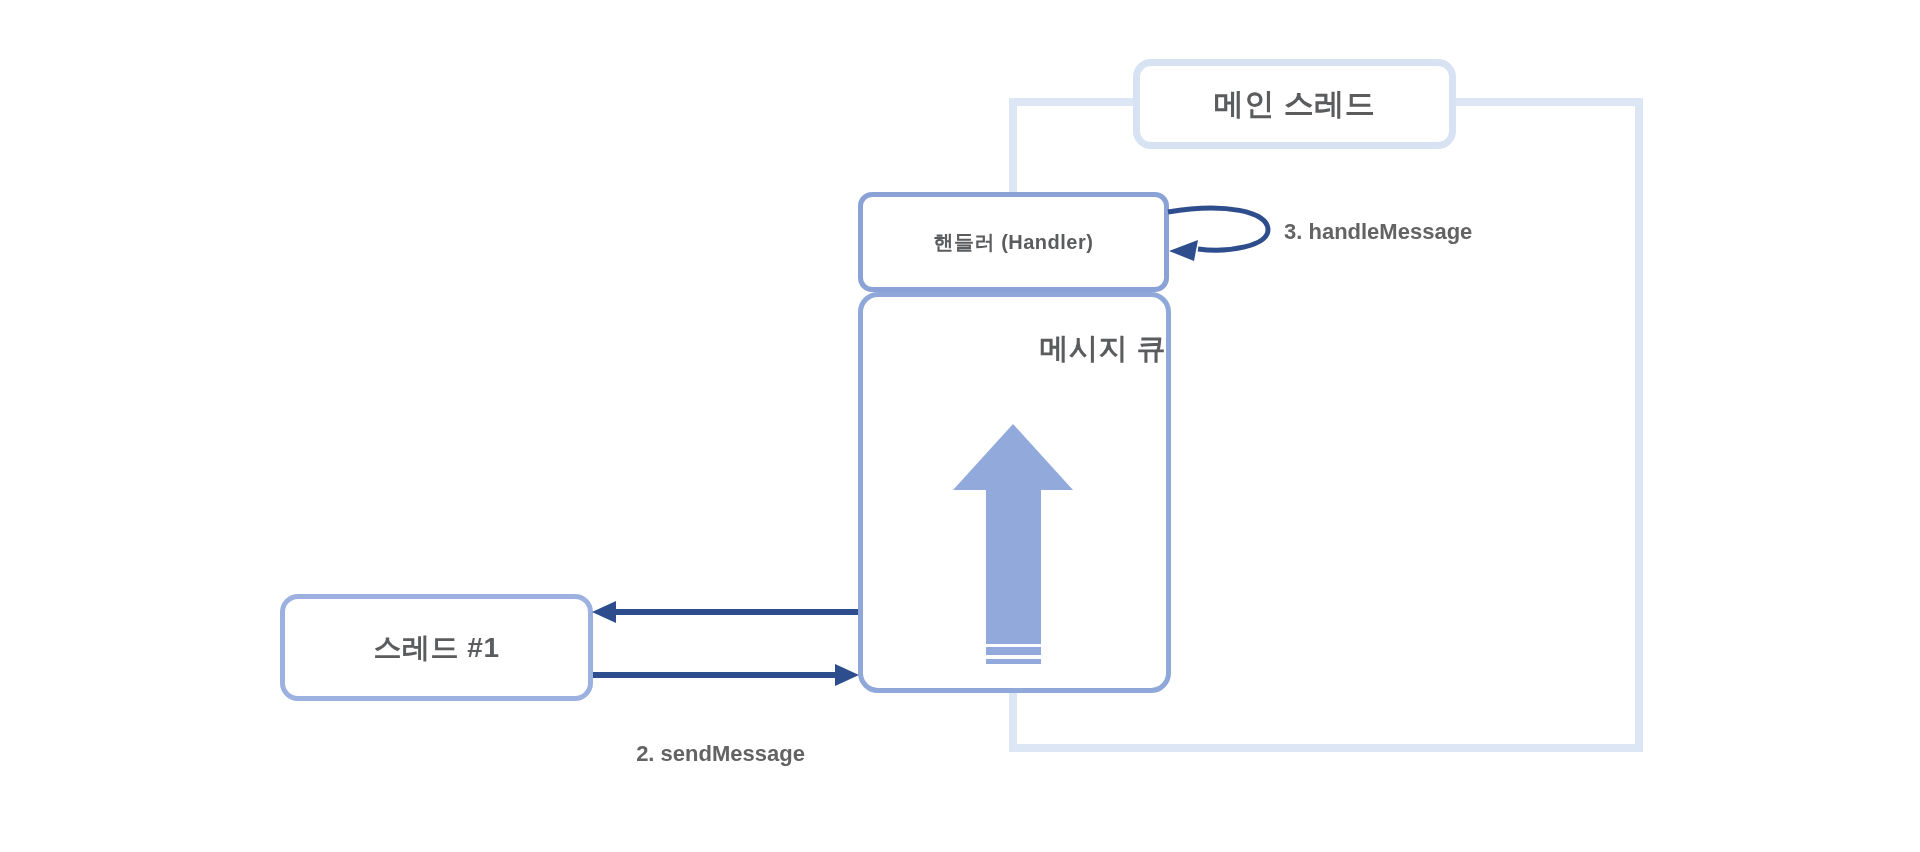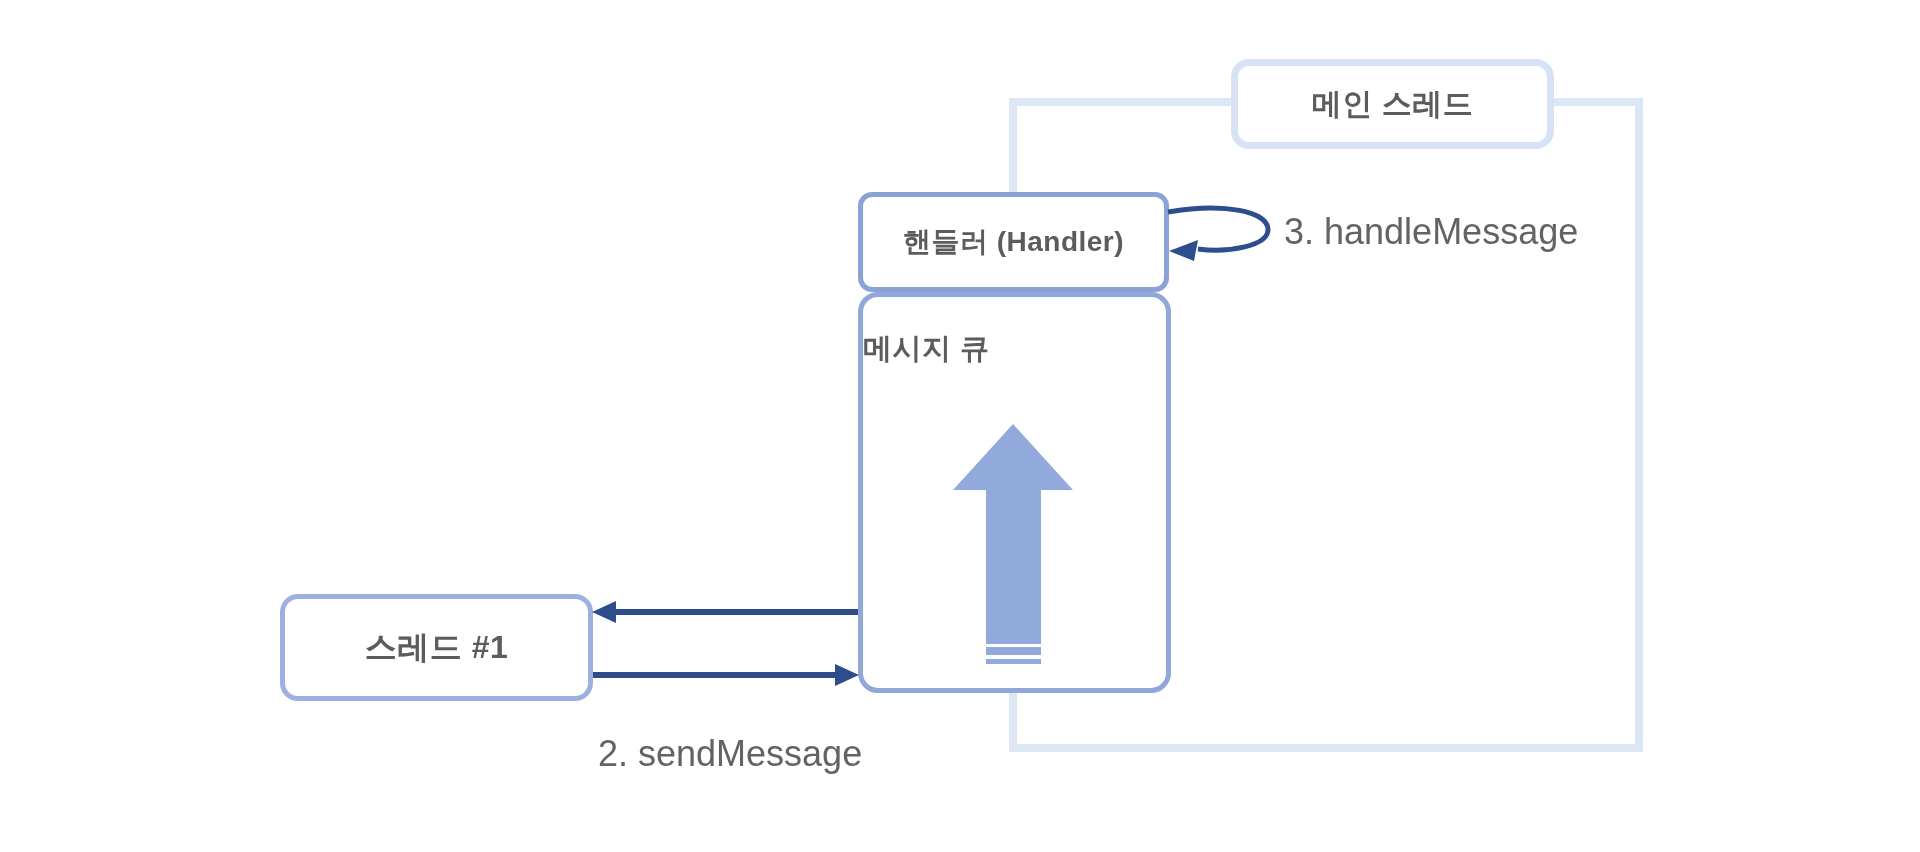--- a/index.html
+++ b/index.html
@@ -34,91 +34,91 @@
     background: #ffffff;
     display: flex;
     align-items: center;
     justify-content: center;
     color: var(--box-text, #5b5c5e);
     font-weight: bold;
     letter-spacing: 0.5px;
   }
 
   .main-thread-label-box {
-    left: 1231px;
+    left: 1133px;
     top: 59px;
     width: 323px;
     height: 90px;
     border: 7px solid var(--label-box-border, #d7e2f2);
     border-radius: 18px;
     font-size: 30px;
   }
 
   .handler-box {
     left: 858px;
     top: 192px;
     width: 311px;
     height: 100px;
     border: 5px solid var(--handler-border, #8aa2d6);
     border-radius: 14px;
-    font-size: 28px;
+    font-size: 20px;
   }
 
   .queue-box {
     left: 858px;
     top: 292px;
     width: 313px;
     height: 401px;
     border: 5px solid var(--queue-border, #90a7da);
     border-radius: 20px;
     display: block;
   }
   .queue-label {
     position: absolute;
     top: 33px;
     left: 0;
     width: 100%;
-    text-align: left;
+    text-align: right;
     line-height: 37px;
     font-size: 29px;
     font-weight: bold;
     color: var(--box-text, #5b5c5e);
     letter-spacing: 0.5px;
   }
 
   .thread-box {
     left: 280px;
     top: 594px;
     width: 313px;
     height: 107px;
     border: 5px solid var(--thread-border, #9db1e0);
     border-radius: 18px;
-    font-size: 32px;
+    font-size: 28px;
   }
 
   
   .overlay {
     position: absolute;
     left: 0;
     top: 0;
     width: 1920px;
     height: 852px;
     pointer-events: none;
   }
   .queue-arrow-shape { fill: var(--queue-arrow, #92a9dc); }
   .flow-line   { stroke: var(--flow-arrow, #2d4d8c); stroke-width: 6; fill: none; }
   .flow-head   { fill: var(--flow-arrow, #2d4d8c); }
   .loop-line   { stroke: var(--flow-arrow, #2d4d8c); stroke-width: 5; fill: none; }
 
   .flow-label {
     position: absolute;
-    font-size: 36px;
+    font-size: 22px;
     line-height: 30px;
     color: var(--flow-text, #636363);
-    font-weight: 400;
+    font-weight: 700;
     white-space: nowrap;
   }
   .flow-label-1 { left: 600px; top: 567px; width: 240px; text-align: center; }
   .flow-label-2 { left: 598px; top: 695px; width: 245px; text-align: center; margin-top: 44px; }
   .flow-label-3 { left: 1284px; top: 217px; }
 </style>
 </head>
 <body>
 
 <div class="canvas">

